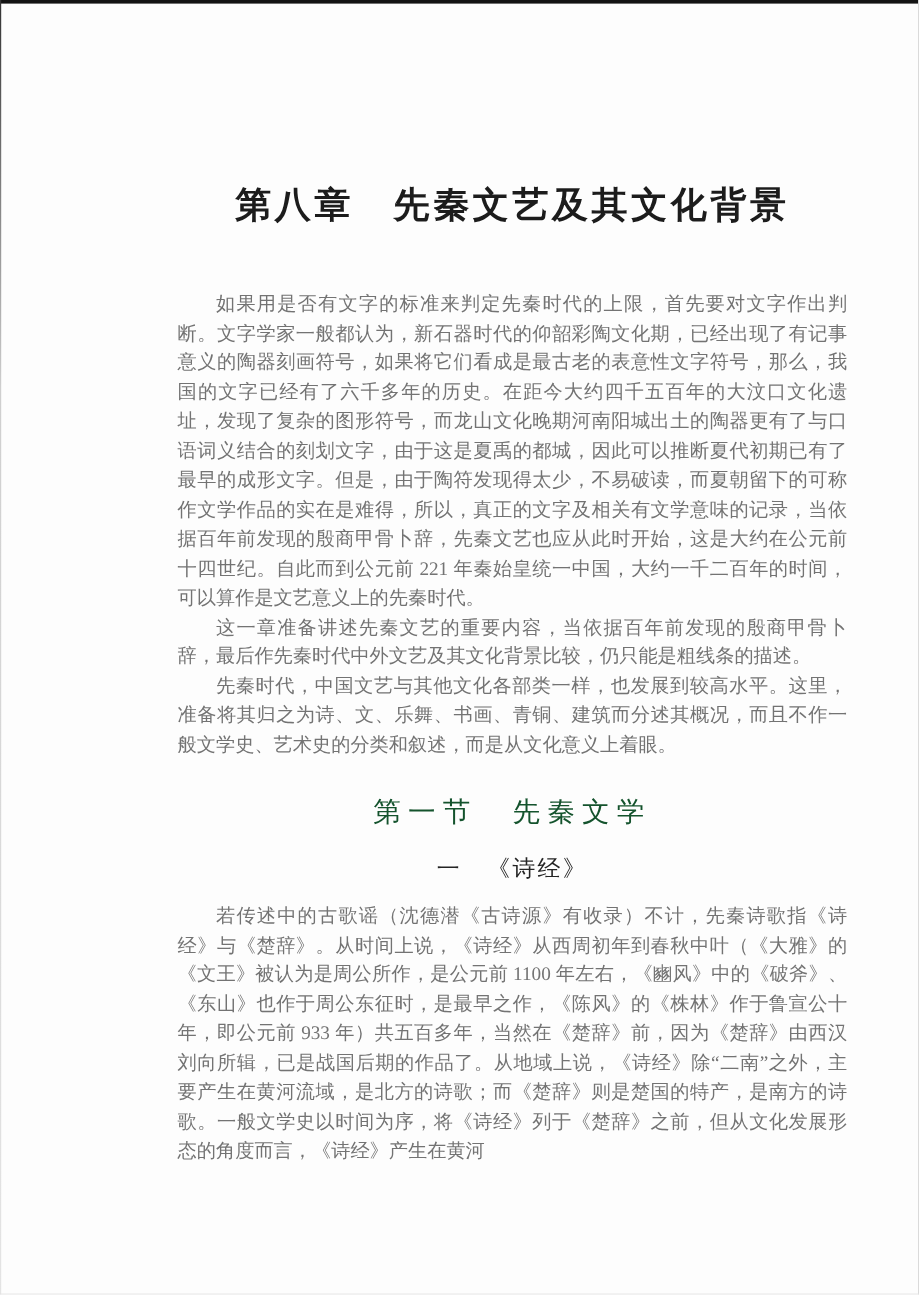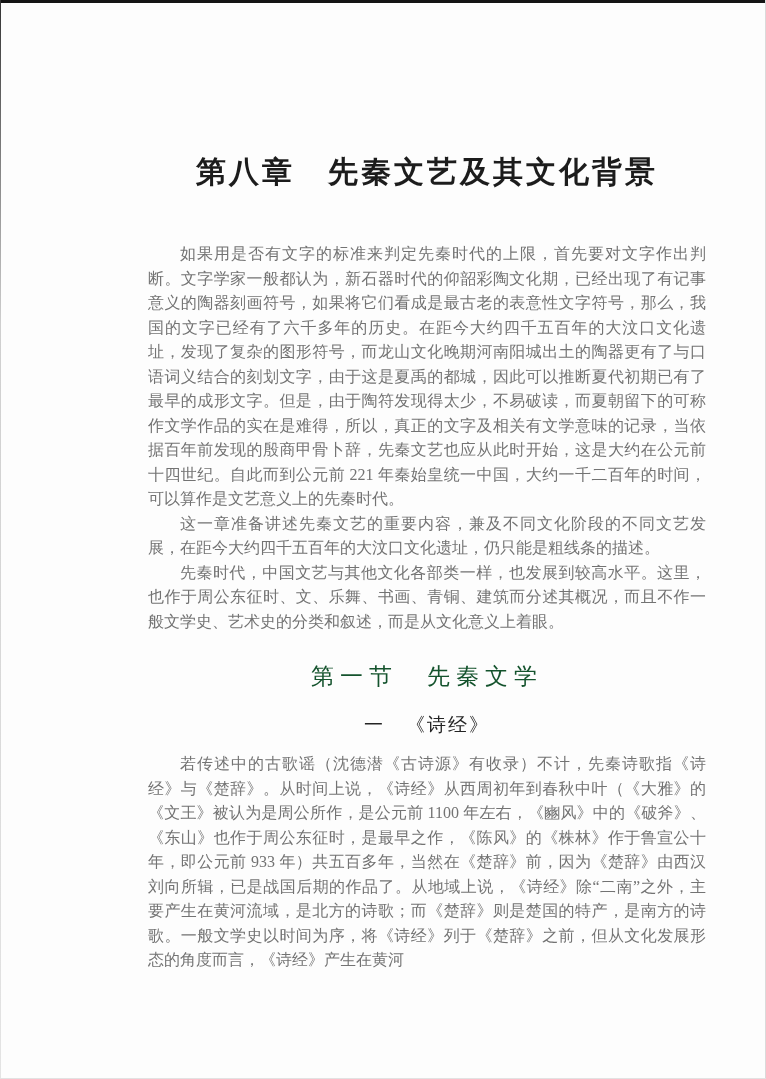--- a/index.html
+++ b/index.html
@@ -97,23 +97,23 @@
   <div class="edge-top"></div>
   <div class="edge-left"></div>
   <div class="edge-right"></div>
   <div class="edge-bottom"></div>
 
   <div class="content">
     <h1 class="chapter-title">第八章　先秦文艺及其文化背景</h1>
 
     <p class="body-para">如果用是否有文字的标准来判定先秦时代的上限，首先要对文字作出判断。文字学家一般都认为，新石器时代的仰韶彩陶文化期，已经出现了有记事意义的陶器刻画符号，如果将它们看成是最古老的表意性文字符号，那么，我国的文字已经有了六千多年的历史。在距今大约四千五百年的大汶口文化遗址，发现了复杂的图形符号，而龙山文化晚期河南阳城出土的陶器更有了与口语词义结合的刻划文字，由于这是夏禹的都城，因此可以推断夏代初期已有了最早的成形文字。但是，由于陶符发现得太少，不易破读，而夏朝留下的可称作文学作品的实在是难得，所以，真正的文字及相关有文学意味的记录，当依据百年前发现的殷商甲骨卜辞，先秦文艺也应从此时开始，这是大约在公元前十四世纪。自此而到公元前 221 年秦始皇统一中国，大约一千二百年的时间，可以算作是文艺意义上的先秦时代。</p>
 
-    <p class="body-para">这一章准备讲述先秦文艺的重要内容，兼及不同文化阶段的不同文艺发展，在距今大约四千五百年的大汶口文化遗址，仍只能是粗线条的描述。</p>
+    <p class="body-para">这一章准备讲述先秦文艺的重要内容，当依据百年前发现的殷商甲骨卜辞，最后作先秦时代中外文艺及其文化背景比较，仍只能是粗线条的描述。</p>
 
-    <p class="body-para">先秦时代，中国文艺与其他文化各部类一样，也发展到较高水平。这里，也作于周公东征时、文、乐舞、书画、青铜、建筑而分述其概况，而且不作一般文学史、艺术史的分类和叙述，而是从文化意义上着眼。</p>
+    <p class="body-para">先秦时代，中国文艺与其他文化各部类一样，也发展到较高水平。这里，准备将其归之为诗、文、乐舞、书画、青铜、建筑而分述其概况，而且不作一般文学史、艺术史的分类和叙述，而是从文化意义上着眼。</p>
 
     <h2 class="section-title">第一节　先秦文学</h2>
 
 
     <h3 class="subsection-title">一　《诗经》</h3>
 
     <p class="body-para">若传述中的古歌谣（沈德潜《古诗源》有收录）不计，先秦诗歌指《诗经》与《楚辞》。从时间上说，《诗经》从西周初年到春秋中叶（《大雅》的《文王》被认为是周公所作，是公元前 1100 年左右，《豳风》中的《破斧》、《东山》也作于周公东征时，是最早之作，《陈风》的《株林》作于鲁宣公十年，即公元前 933 年）共五百多年，当然在《楚辞》前，因为《楚辞》由西汉刘向所辑，已是战国后期的作品了。从地域上说，《诗经》除“二南”之外，主要产生在黄河流域，是北方的诗歌；而《楚辞》则是楚国的特产，是南方的诗歌。一般文学史以时间为序，将《诗经》列于《楚辞》之前，但从文化发展形态的角度而言，《诗经》产生在黄河</p>
   </div>
 </div>
 

